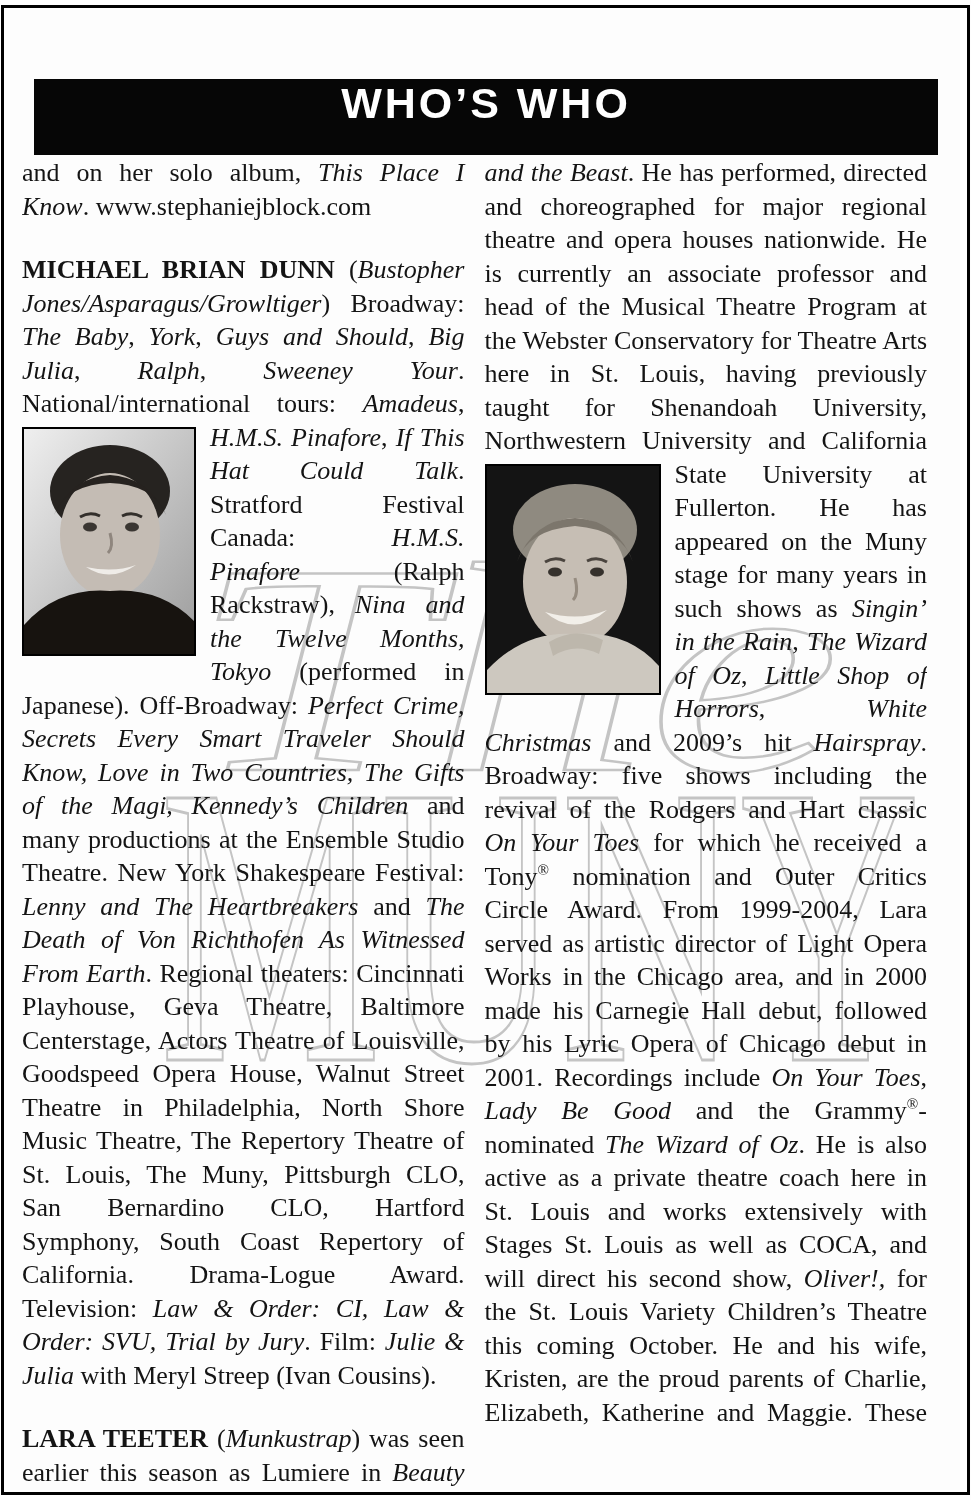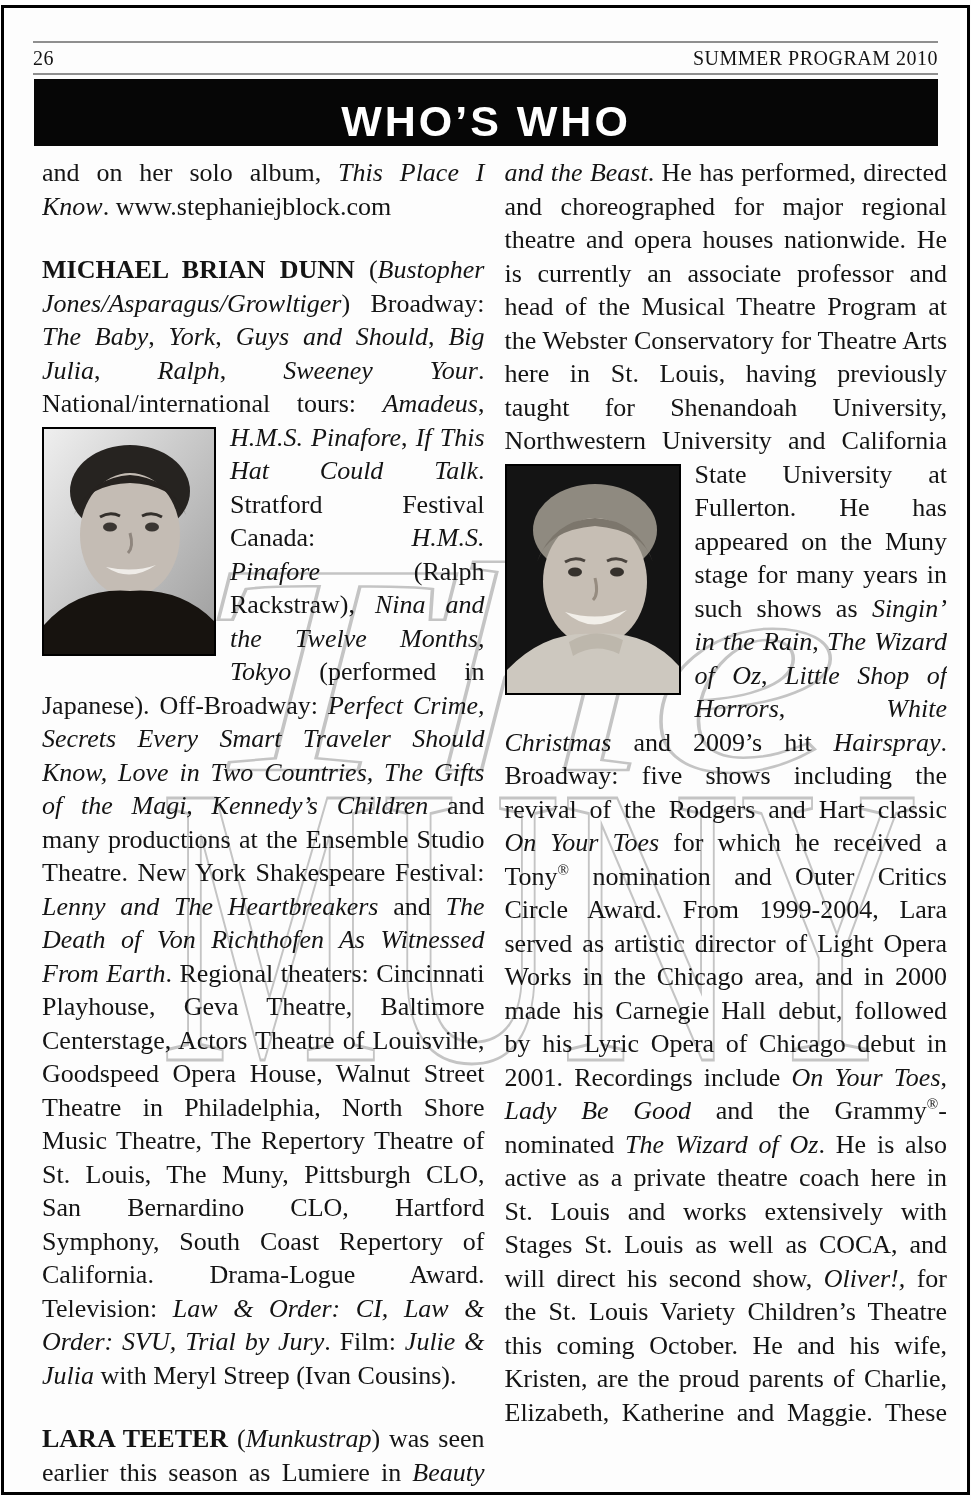--- a/index.html
+++ b/index.html
@@ -20,35 +20,35 @@
   .runhead{
     position:absolute;left:33px;right:33px;top:41px;height:30px;
     border-top:2px solid #8f8f8f;
     border-bottom:2px solid #8f8f8f;
     display:flex;align-items:center;justify-content:space-between;
     font-size:20px;
   }
   .runhead .pgnum{letter-spacing:.5px;}
   .runhead .prog{letter-spacing:.5px;}
   .banner{
-    position:absolute;left:34px;right:33px;top:79px;height:67px;
+    position:absolute;left:34px;right:33px;top:79px;height:76px;
     background:#060606;
-    display:flex;align-items:flex-end;justify-content:center;
+    display:flex;align-items:flex-start;justify-content:center;
   }
   .banner-title{
     color:#fff;
     font-family:"Liberation Sans", sans-serif;
     font-size:43px;font-weight:bold;letter-spacing:3px;
   }
   .watermark{
     position:absolute;left:120px;top:470px;width:830px;height:850px;
     z-index:1;pointer-events:none;
   }
   .columns{
-    position:absolute;left:42px;top:156px;width:905px;height:1336px;
+    position:absolute;left:22px;top:156px;width:905px;height:1336px;
     z-index:2;
     column-count:2;column-gap:20px;column-fill:auto;
     overflow:hidden;
     font-size:26px;line-height:33.5px;
     text-align:justify;
   }
   p.bio{margin:0 0 30px 0;}
   p.bio b{font-weight:bold;}
   p.bio i{font-style:italic;}
   p.bio sup{font-size:.58em;line-height:0;}
@@ -61,24 +61,20 @@
   }
   .photo svg{display:block;}
 </style>
 </head>
 <body>
 
 <div class="page">
 
   <div class="frame"></div>
 
-  <div class="runhead">
-    <span class="pgnum">26</span>
-    <span class="prog">SUMMER PROGRAM 2010</span>
-  </div>
 
   <div class="banner">
     <span class="banner-title">WHO’S WHO</span>
   </div>
 
   <div class="watermark">
     <svg width="830" height="850" viewBox="0 0 830 850" xmlns="http://www.w3.org/2000/svg">
       <text x="70" y="300" font-family="Liberation Serif, serif" font-style="italic" font-size="300" fill="none" stroke="#c4c4c4" stroke-width="2.5" textLength="650" lengthAdjust="spacingAndGlyphs">The</text>
       <text x="40" y="590" font-family="Liberation Serif, serif" font-size="400" fill="none" stroke="#c4c4c4" stroke-width="3" textLength="760" lengthAdjust="spacingAndGlyphs">MUNY</text>
     </svg>

